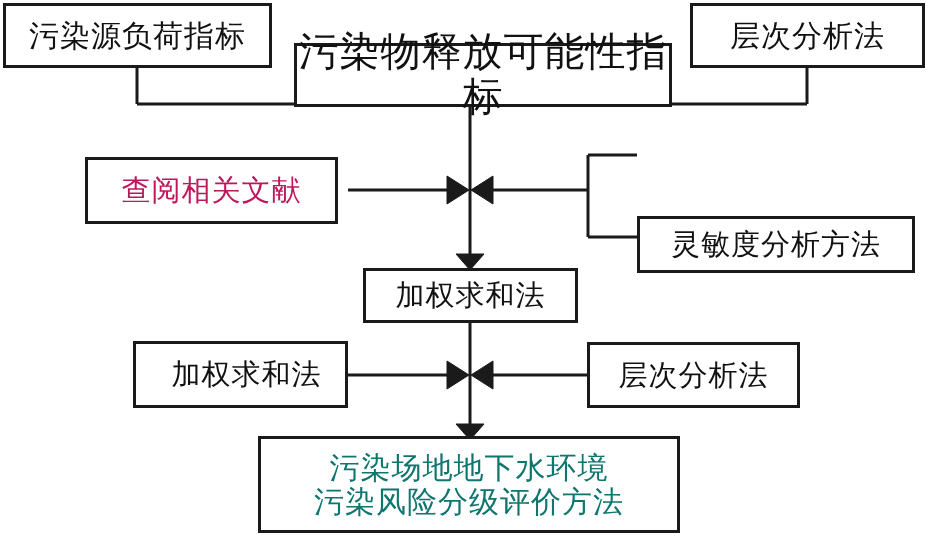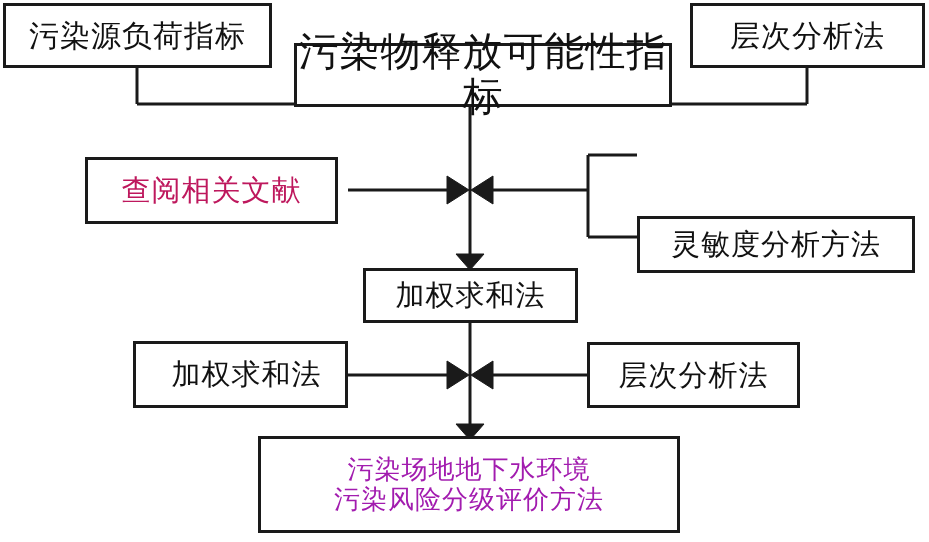--- a/index.html
+++ b/index.html
@@ -116,18 +116,18 @@
   </div>
 
   <div class="node" style="left: 133px; top: 341px; width: 215px; height: 67px; font-size: 29px; border-color: rgb(26, 26, 26); color: rgb(17, 17, 17); padding-left: 12px;">
     <span class="label">加权求和法</span>
   </div>
 
   <div class="node" style="left: 587px; top: 342px; width: 213px; height: 66px; font-size: 29px; border-color: rgb(26, 26, 26); color: rgb(17, 17, 17);">
     <span class="label">层次分析法</span>
   </div>
 
-  <div class="node" style="left: 258px; top: 436px; width: 422px; height: 97px; font-size: 26px; border-color: rgb(26, 26, 26); color: #a21caf;">
+  <div class="node" style="left: 258px; top: 436px; width: 422px; height: 97px; font-size: 30px; border-color: rgb(26, 26, 26); color: #0f766e;">
     <span class="label">污染场地地下水环境
 污染风险分级评价方法</span>
   </div>
 
 </div>
 
 </body></html>

